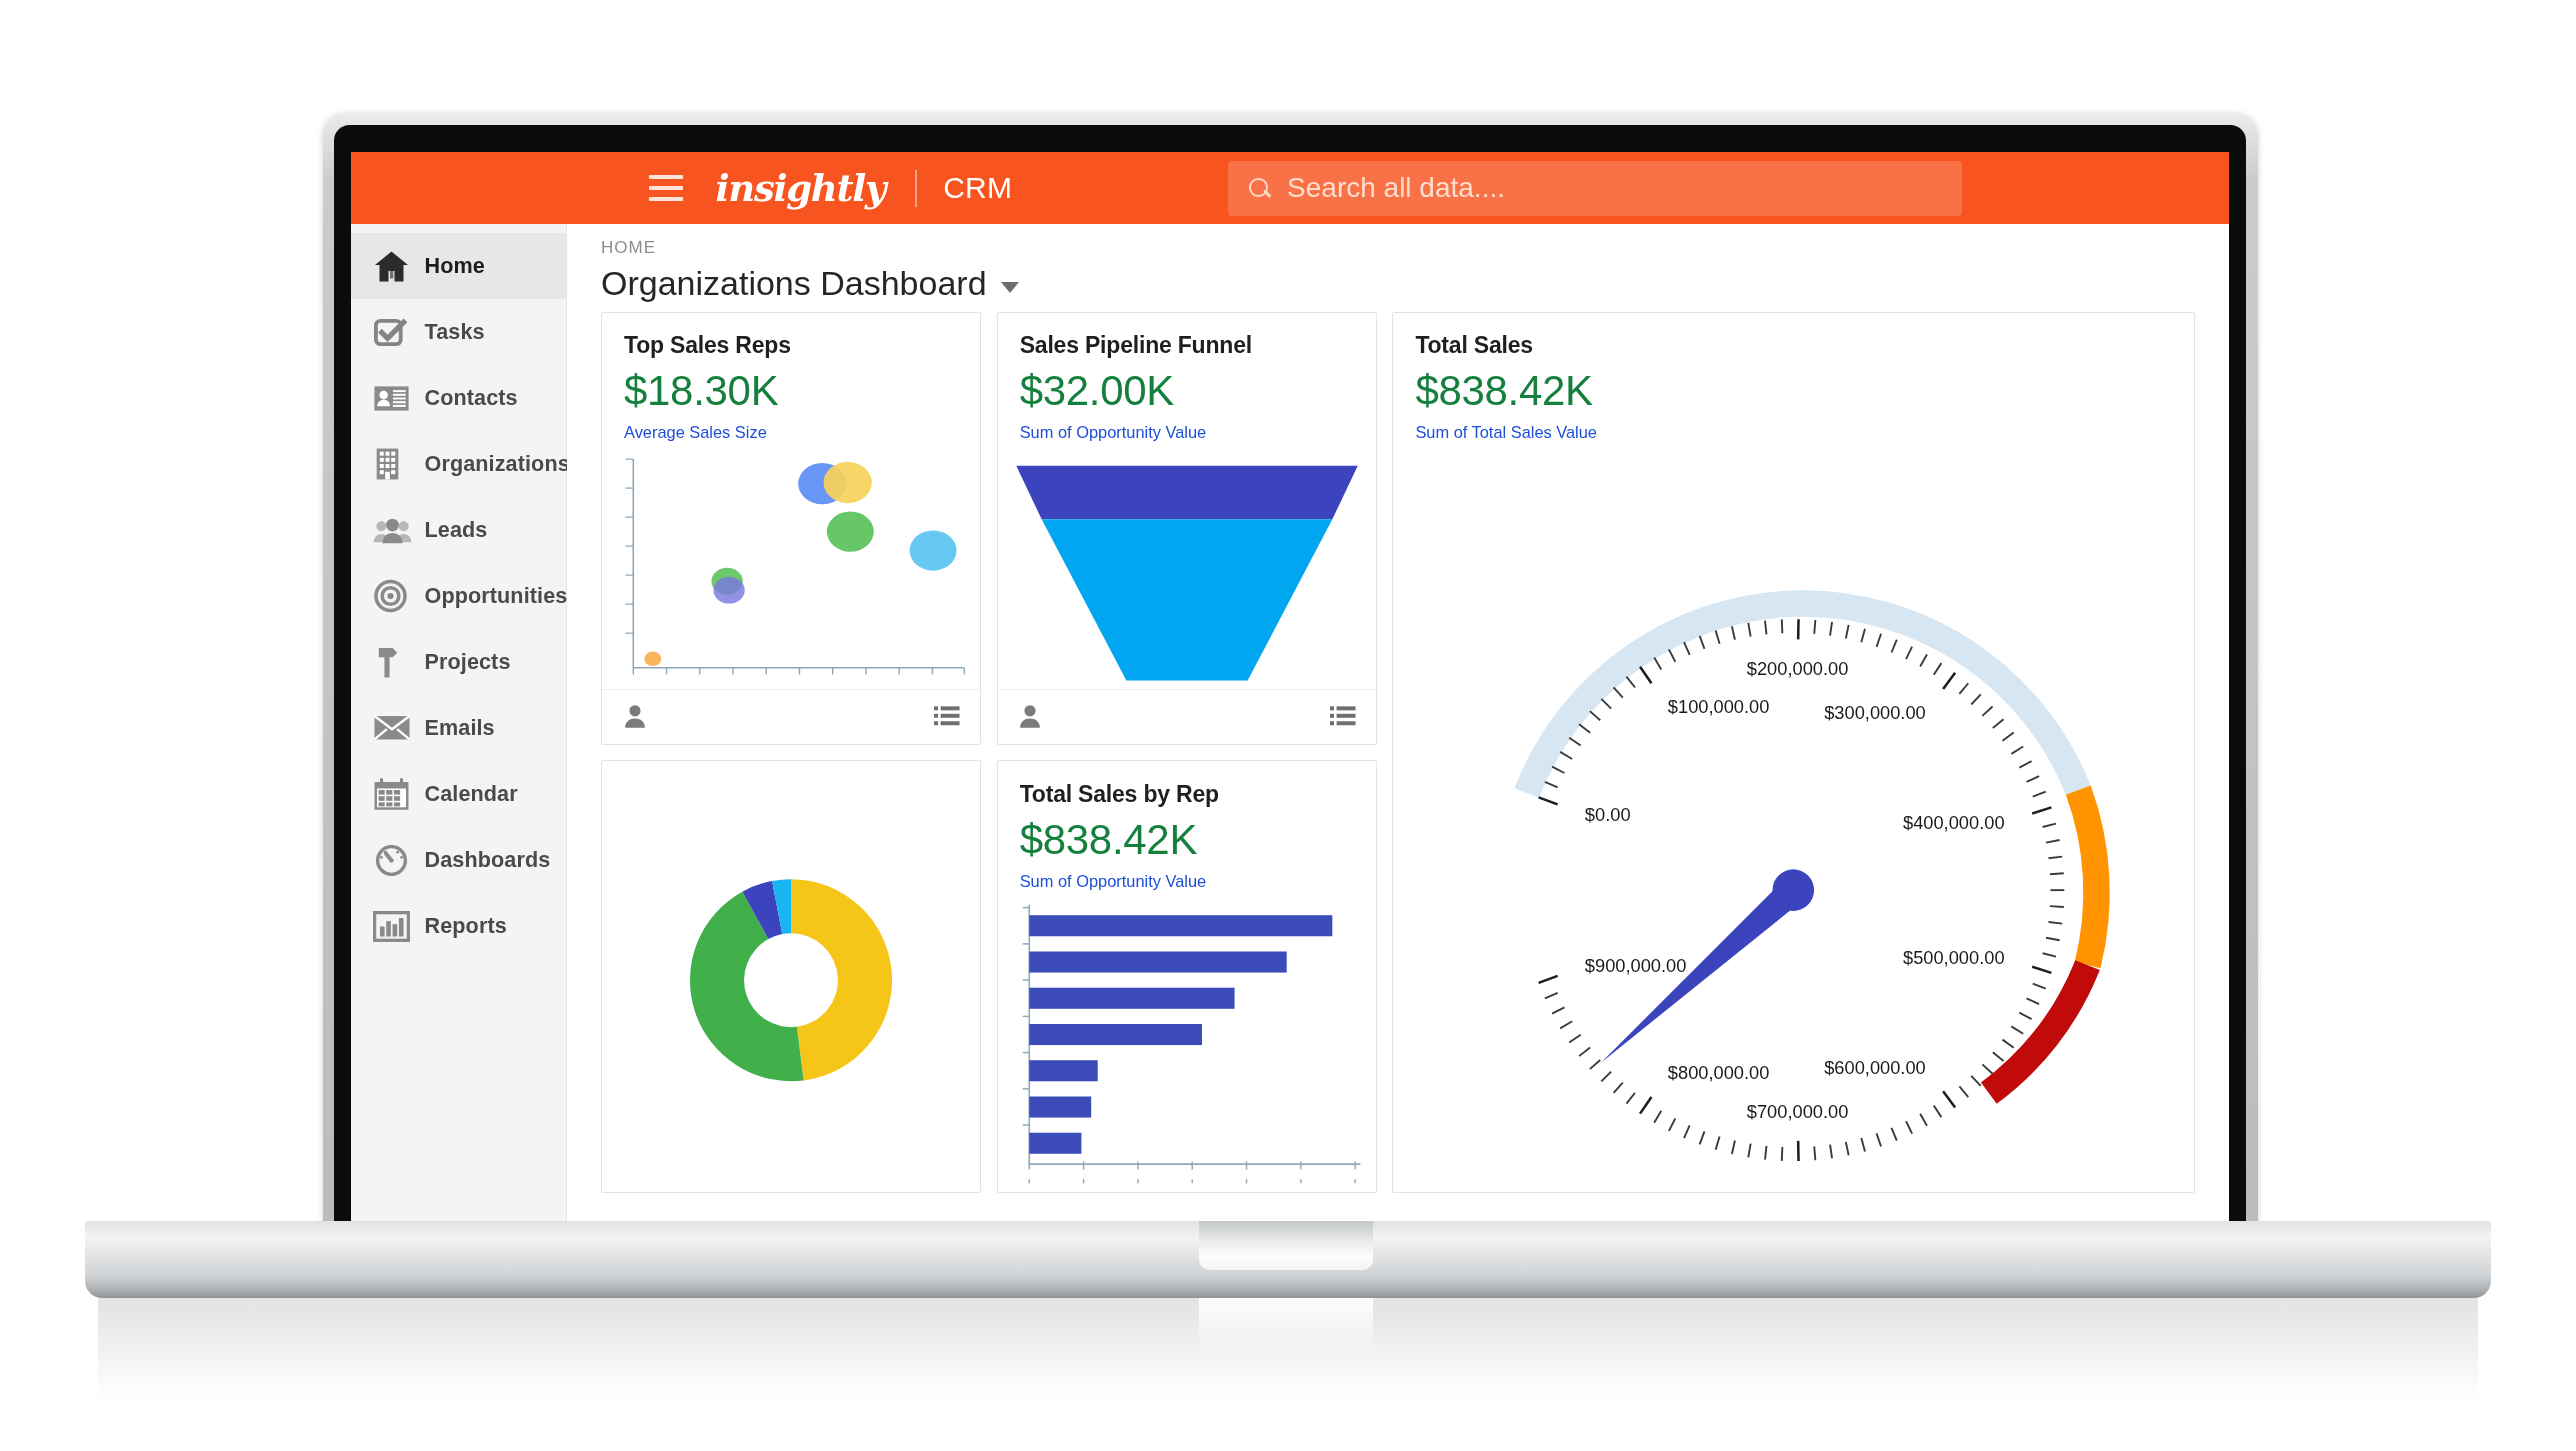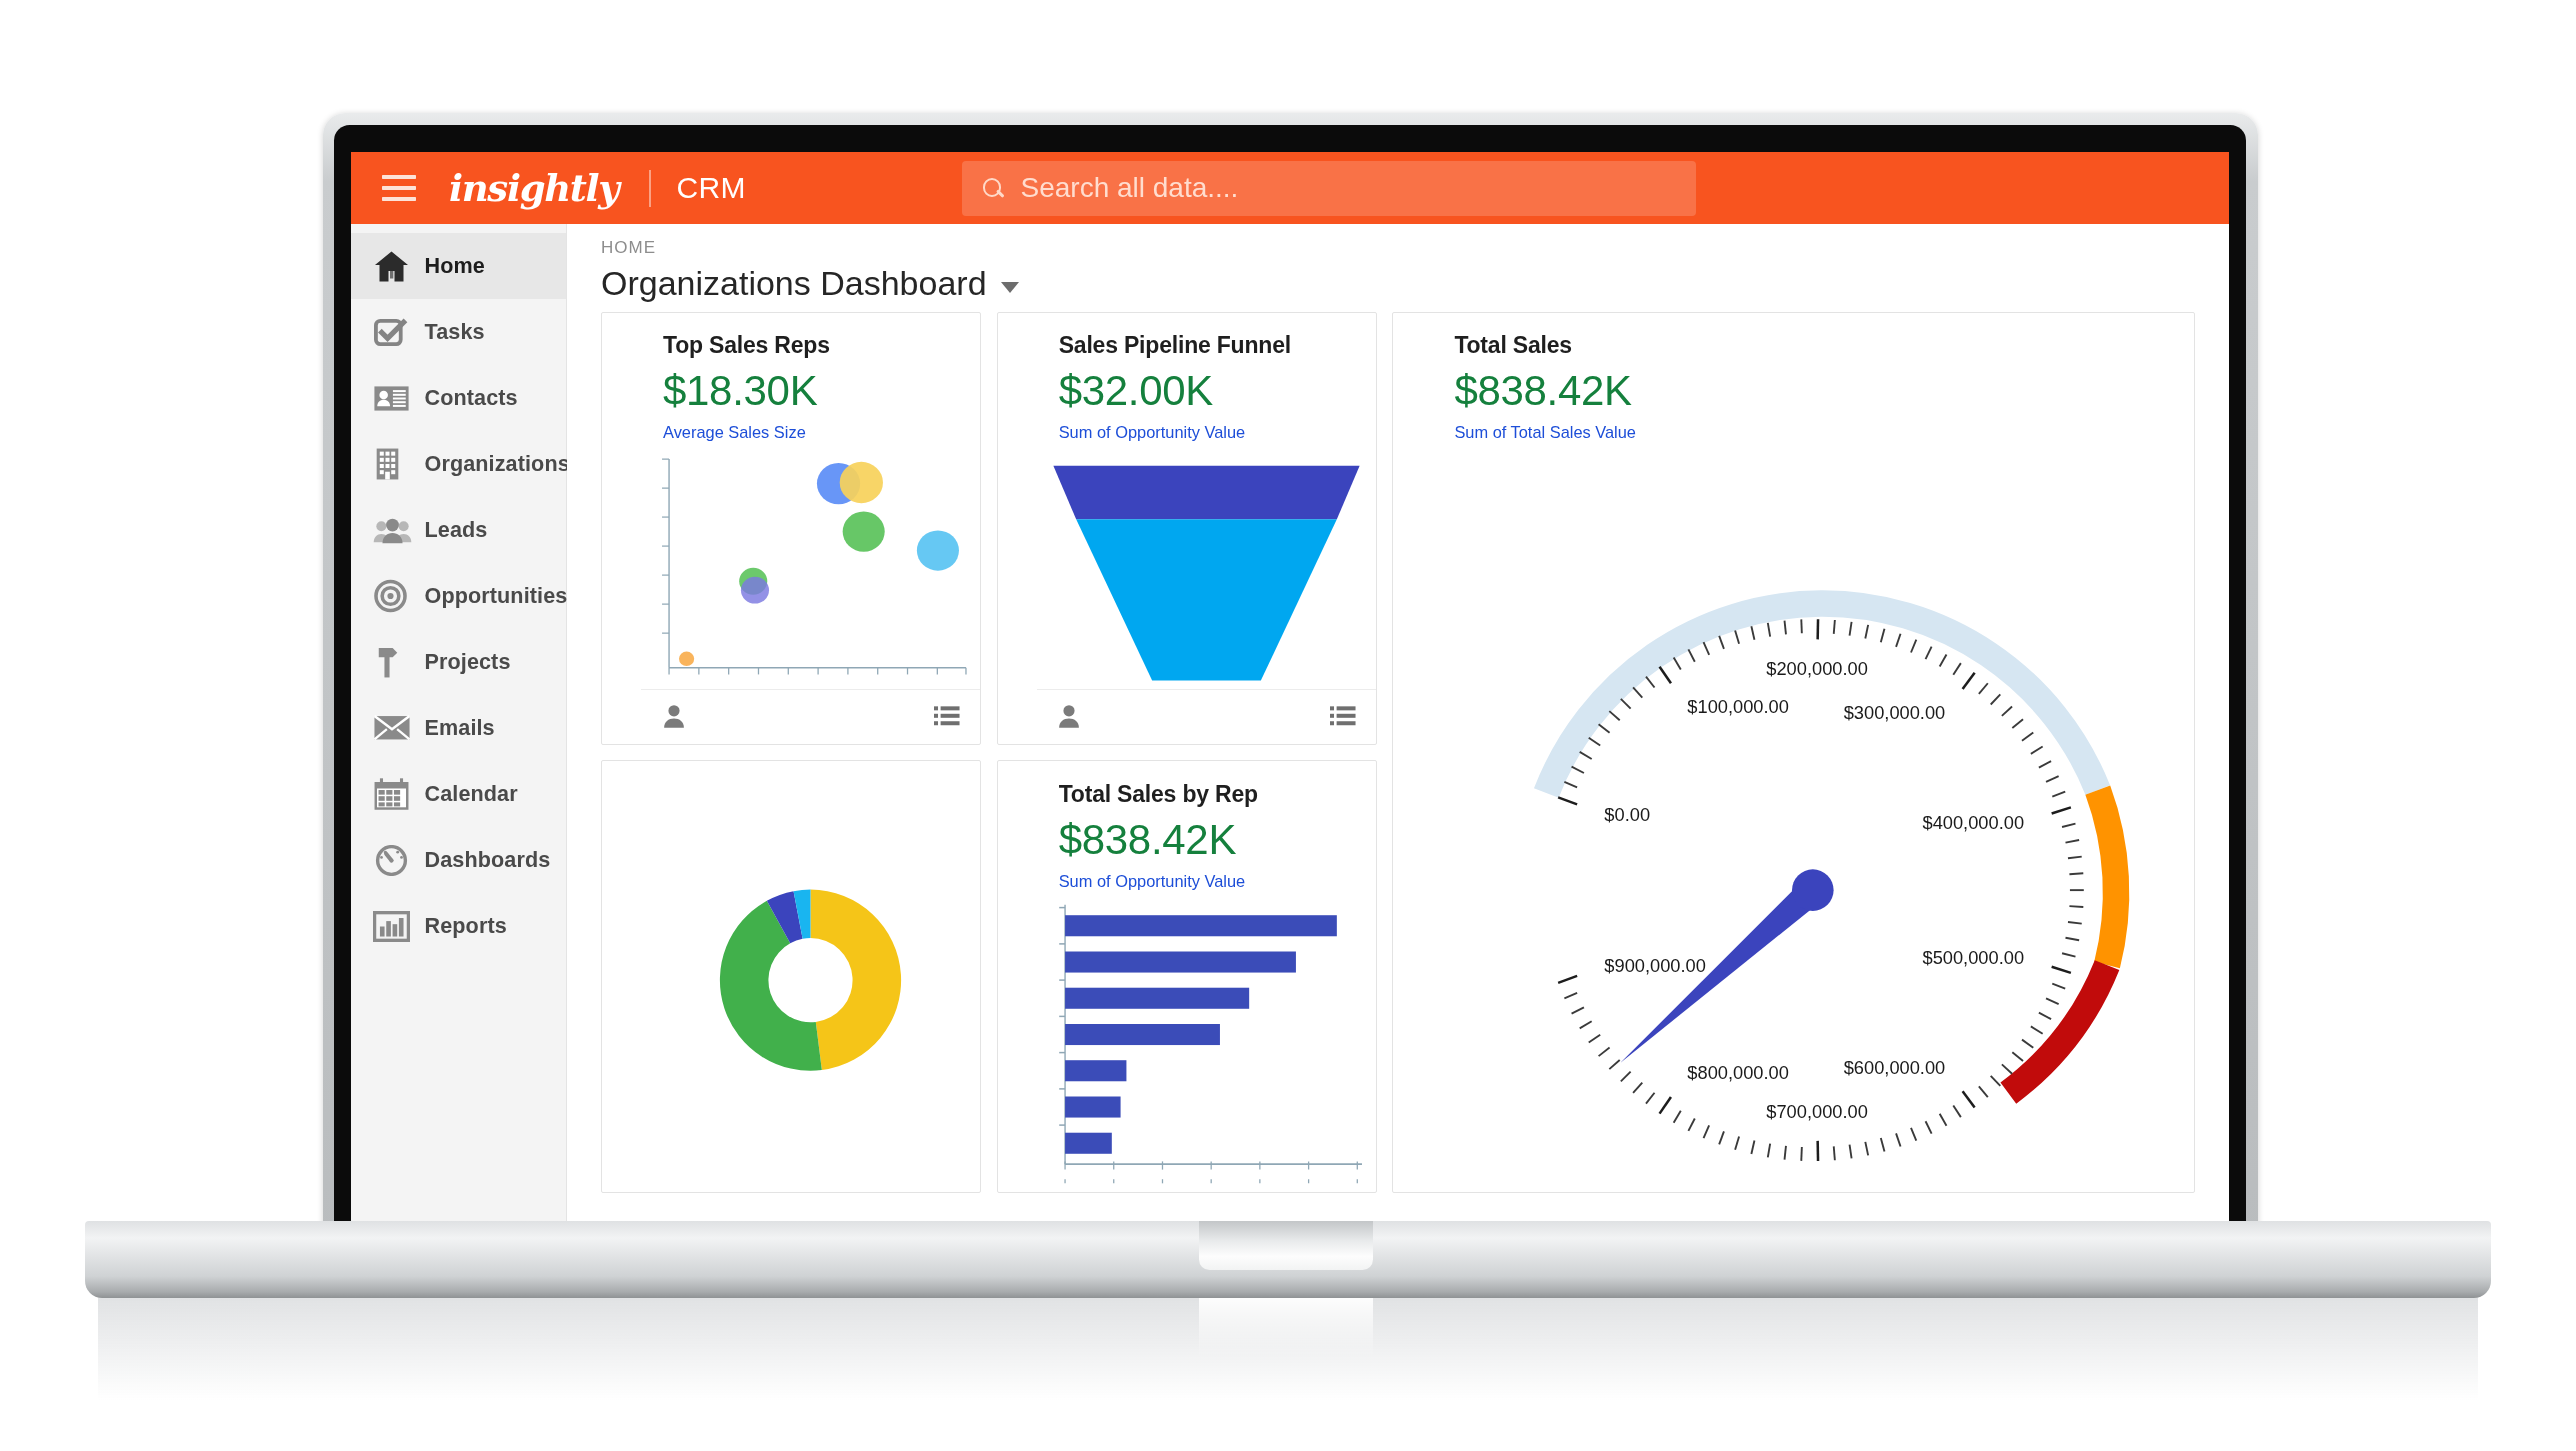--- a/index.html
+++ b/index.html
@@ -40,21 +40,21 @@
     border-radius: 0 0 26px 26px;
     filter: blur(0.7px);
   }
   #reflection-notch {
     position: absolute; left: 1199px; top: 1298px; width: 174px; height: 59px;
     background: linear-gradient(180deg, rgba(255,255,255,.95) 0%, rgba(255,255,255,0) 100%);
   }
 
   
   .topbar {
-    height: 72px; background: #f8541f; display: flex; align-items: center; padding: 0 0 0 31px;
+    height: 72px; background: #f8541f; display: flex; align-items: center; padding: 0 0 0 31px; justify-content: center;
   }
   .hamburger { width: 34px; display: flex; flex-direction: column; gap: 6.6px; cursor: pointer; }
   .hamburger i { display: block; height: 4.6px; background: #fde3d8; border-radius: 0.7px; }
   .brand-logo {
     margin-left: 33px; color: #fff; font-size: 37px; font-weight: 700;
     font-family: "DejaVu Serif", serif; font-style: italic; letter-spacing: -1.3px;
   }
   .brand-divider { width: 2px; height: 37px; background: rgba(255,255,255,.45); margin: 0 26px 0 30px; }
   .brand-app { color: #fff; font-size: 30px; font-weight: 400; letter-spacing: 0.3px; }
   .searchbox {
@@ -84,21 +84,21 @@
   .page-title-row { display: flex; align-items: center; margin-top: 5.2px; }
   .page-title { font-size: 34px; color: #262626; font-weight: 400; }
   .caret { width: 0; height: 0; border-left: 9.8px solid transparent; border-right: 9.8px solid transparent; border-top: 11px solid #6d6d6d; margin: 7.9px 0 0 14.4px; cursor: pointer; }
 
   .grid {
     flex: 1; display: grid; gap: 15.7px; padding: 0 34px 0 34px;
     grid-template-columns: 380px 380px 1fr;
     grid-template-rows: 433px 433px;
     min-height: 0;
   }
-  .card { background: #fff; border: 1.3px solid #e3e3e3; border-radius: 2px; display: flex; flex-direction: column; overflow: hidden; padding-left: 39px; }
+  .card { background: #fff; border: 1.3px solid #e3e3e3; border-radius: 2px; display: flex; flex-direction: column; overflow: hidden; }
   .card-head { padding: 19.7px 22px 0 22px; }
   .card-title { font-size: 23px; font-weight: 700; color: #1f1f1f; letter-spacing: -0.2px; }
   .card-value { font-size: 42px; color: #15803d; font-weight: 300; margin-top: 7.9px; letter-spacing: -0.3px; }
   .card-sub { font-size: 16.4px; color: #1d4ed8; margin-top: 7.9px; }
   .card-body { flex: 1; position: relative; min-height: 0; padding: 6.6px 0 0 0; }
   .card-foot { height: 55px; border-top: 1.3px solid #ececec; display: flex; align-items: center; justify-content: space-between; padding: 0 19.7px; }
   .foot-ico { cursor: pointer; }
   .tall { grid-row: span 2; }
 
   .svgfill { width: 100%; height: 100%; display: block; }

